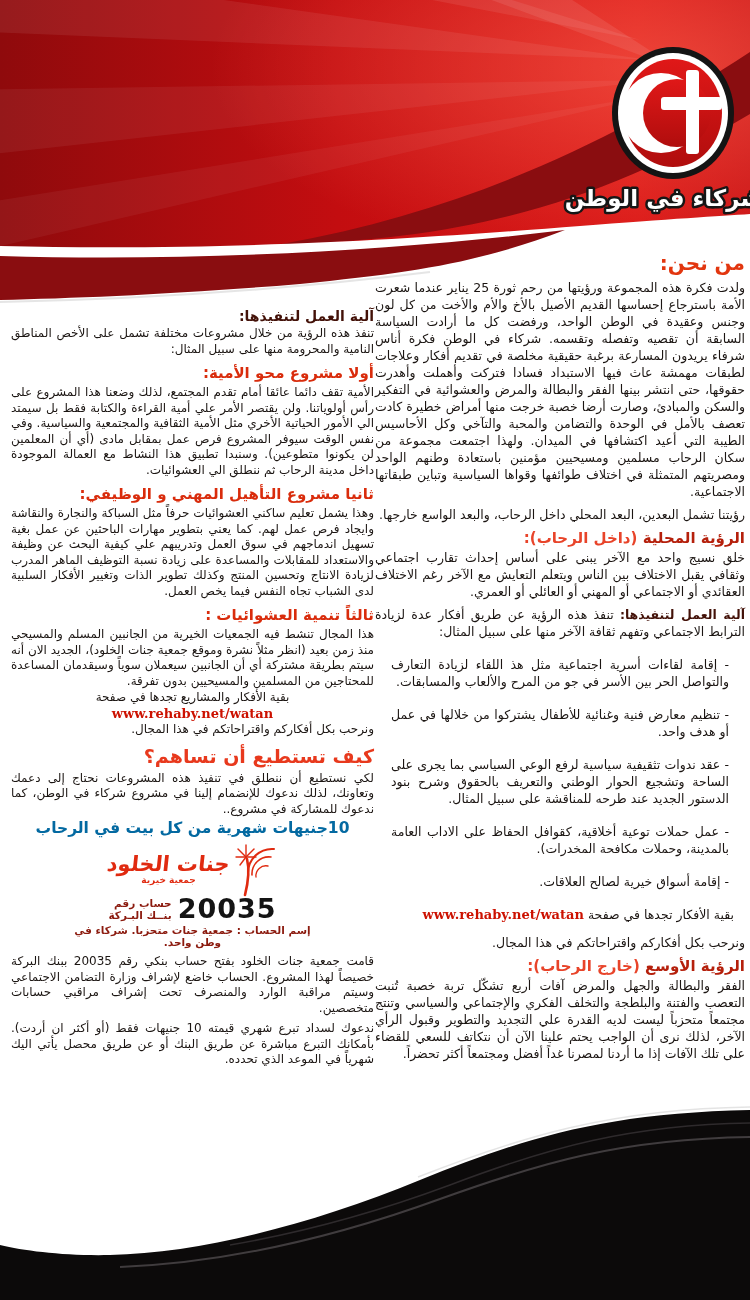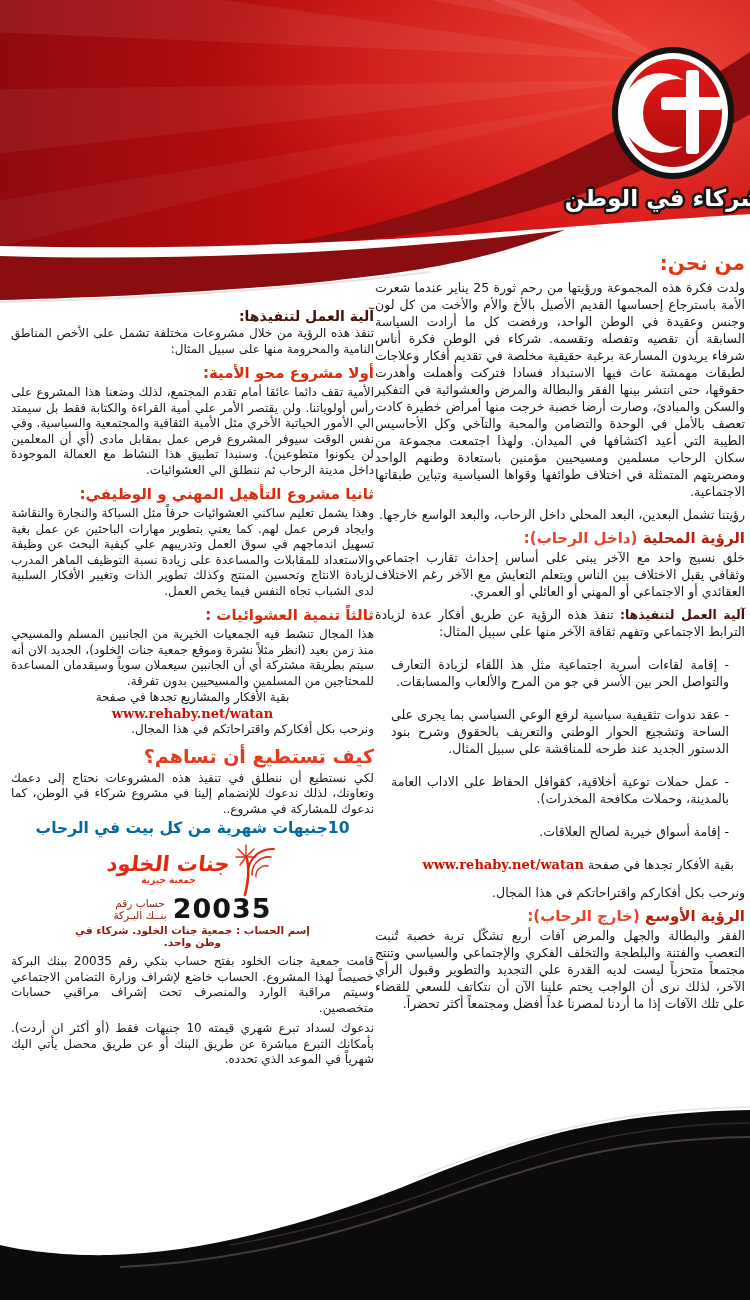--- a/index.html
+++ b/index.html
@@ -25,21 +25,21 @@
   .url{color:#cc1100;font-weight:bold;direction:ltr;unicode-bidi:embed;display:inline-block;
        font-family:"DejaVu Serif",serif;font-size:13px;}
   .center-line{text-align:center;}
   .highlight-line{color:#0369a1;font-weight:bold;font-size:15.5px;text-align:center;margin:1px 0 4px;}
   .jannat{width:250px;margin:0 auto 4px;}
   .jannat-row1{display:flex;flex-direction:row;justify-content:center;align-items:center;gap:2px;}
   .jannat-wordmark{color:#e02a10;font-weight:bold;font-size:21px;transform:skewX(-6deg);line-height:22px;}
   .jannat-tagline{color:#e02a10;font-size:9px;font-weight:bold;text-align:center;}
   .jannat-row2{display:flex;flex-direction:row;justify-content:center;align-items:center;gap:6px;margin-top:-2px;}
   .acct-number{font-size:27px;font-weight:bold;color:#141414;letter-spacing:1px;line-height:28px;}
-  .acct-labels{color:#8b1a0e;font-size:10.5px;font-weight:normal;text-align:center;line-height:12px;direction:rtl;}
+  .acct-labels{color:#8b1a0e;font-size:10.5px;font-weight:bold;text-align:right;line-height:12px;direction:rtl;}
   .acct-name{color:#8b1a0e;font-size:10.5px;font-weight:bold;text-align:center;margin:1px 0 6px;direction:rtl;}
 </style>
 </head>
 <body>
 
 <div class="page">
 
   <svg class="hdr" width="750" height="335" viewBox="0 0 750 335">
     <defs>
       <linearGradient id="gbg" x1="0" y1="0" x2="1" y2="0">
@@ -97,20 +97,21 @@
     <p>ولدت فكرة هذه المجموعة ورؤيتها من رحم ثورة 25 يناير عندما شعرت الأمة باسترجاع إحساسها القديم الأصيل بالأخ والأم والأخت من كل لون وجنس وعقيدة في الوطن الواحد، ورفضت كل ما أرادت السياسة السابقة أن تقصيه وتفصله وتقسمه. شركاء في الوطن فكرة أناس شرفاء يريدون المسارعة برغبة حقيقية مخلصة في تقديم أفكار وعلاجات لطبقات مهمشة عاث فيها الاستبداد فسادا فتركت وأهملت وأهدرت حقوقها، حتى انتشر بينها الفقر والبطالة والمرض والعشوائية في التفكير والسكن والمبادئ، وصارت أرضا خصبة خرجت منها أمراض خطيرة كادت تعصف بالأمل في الوحدة والتضامن والمحبة والتآخي وكل الأحاسيس الطيبة التي أعيد اكتشافها في الميدان. ولهذا اجتمعت مجموعة من سكان الرحاب مسلمين ومسيحيين مؤمنين باستعادة وطنهم الواحد ومصريتهم المتمثلة في اختلاف طوائفها وقواها السياسية وتباين طبقاتها الاجتماعية.</p>
 
     <p>رؤيتنا تشمل البعدين، البعد المحلي داخل الرحاب، والبعد الواسع خارجها.</p>
 
     <div class="h-sub"><span>الرؤية المحلية </span><span class="paren">(داخل الرحاب):</span></div>
     <p>خلق نسيج واحد مع الآخر يبنى على أساس إحداث تقارب اجتماعي وثقافي يقبل الاختلاف بين الناس ويتعلم التعايش مع الآخر رغم الاختلاف العقائدي أو الاجتماعي أو المهني أو العائلي أو العمري.</p>
     <p><span class="inline-label">آلية العمل لتنفيذها:</span><span> تنفذ هذه الرؤية عن طريق أفكار عدة لزيادة الترابط الاجتماعي وتفهم ثقافة الآخر منها على سبيل المثال:</span></p>
 
     <div class="bullets">
       <p>- إقامة لقاءات أسرية اجتماعية مثل هذ اللقاء لزيادة التعارف والتواصل الحر بين الأسر في جو من المرح والألعاب والمسابقات.</p>
+      <p>- تنظيم معارض فنية وغنائية للأطفال يشتركوا من خلالها في عمل أو هدف واحد.</p>
       <p>- عقد ندوات تثقيفية سياسية لرفع الوعي السياسي بما يجرى على الساحة وتشجيع الحوار الوطني والتعريف بالحقوق وشرح بنود الدستور الجديد عند طرحه للمناقشة على سبيل المثال.</p>
       <p>- عمل حملات توعية أخلاقية، كقوافل الحفاظ على الاداب العامة بالمدينة، وحملات مكافحة المخدرات).</p>
       <p>- إقامة أسواق خيرية لصالح العلاقات.</p>
     </div>
 
     <p style="margin:11px;"><span>بقية الأفكار تجدها في صفحة </span><span class="url">www.rehaby.net/watan</span></p>
     <p>ونرحب بكل أفكاركم واقتراحاتكم في هذا المجال.</p>
 
     <div class="h-sub"><span>الرؤية الأوسع </span><span class="paren">(خارج الرحاب):</span></div>
     <p>الفقر والبطالة والجهل والمرض آفات أربع تشكّل تربة خصبة تُنبت التعصب والفتنة والبلطجة والتخلف الفكري والإجتماعي والسياسي وتنتج مجتمعاً متحزباً ليست لديه القدرة علي التجديد والتطوير وقبول الرأي الآخر، لذلك نرى أن الواجب يحتم علينا الآن أن نتكاتف للسعي للقضاء على تلك الآفات إذا ما أردنا لمصرنا غداً أفضل ومجتمعاً أكثر تحضراً.</p>
@@ -159,21 +160,21 @@
           <div class="jannat-tagline">جمعية خيرية</div>
         </div>
       </div>
       <div class="jannat-row2">
         <div class="acct-number">20035</div>
         <div class="acct-labels">
           <div>حساب رقم</div>
           <div>بنــك البـركة</div>
         </div>
       </div>
-      <div class="acct-name">إسم الحساب : جمعية جنات الخلود. شركاء في وطن واحد.</div>
+      <div class="acct-name">إسم الحساب : جمعية جنات متحزبا. شركاء في وطن واحد.</div>
     </div>
 
     <p>قامت جمعية جنات الخلود بفتح حساب بنكي رقم 20035  ببنك البركة خصيصاً لهذا المشروع. الحساب خاضع لإشراف وزارة التضامن الاجتماعي وسيتم مراقبة الوارد والمنصرف تحت إشراف مراقبي حسابات متخصصين.</p>
     <p>ندعوك لسداد تبرع شهري قيمته 10 جنيهات فقط (أو أكثر ان أردت). بأمكانك التبرع مباشرة عن طريق البنك أو عن طريق محصل يأتي اليك شهرياً في الموعد الذي تحدده.</p>
   </div>
 
   <svg class="ftr" width="750" height="205" viewBox="0 0 205 -1 750 205" style="left:0;">
     <path d="M750,15 C600,18 520,45 420,85 C310,130 200,158 110,160 C65,161 25,156 0,150 L0,205 L750,205 Z" fill="#0c0a0a"></path>
     <path d="M750,42 C620,44 540,68 440,104 C330,144 220,168 120,172" stroke="#403c3e" stroke-width="2" fill="none"></path>
     <path d="M750,28 C630,30 550,52 450,90 C380,116 300,138 230,150" stroke="#2e2a2c" stroke-width="1.5" fill="none"></path>

